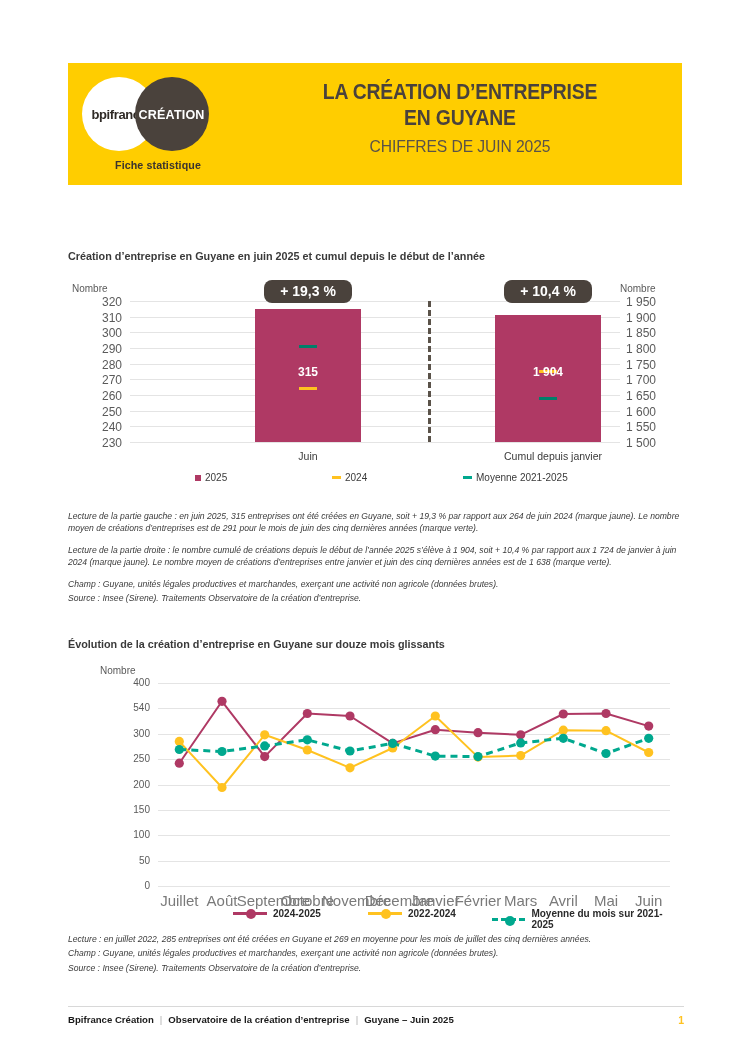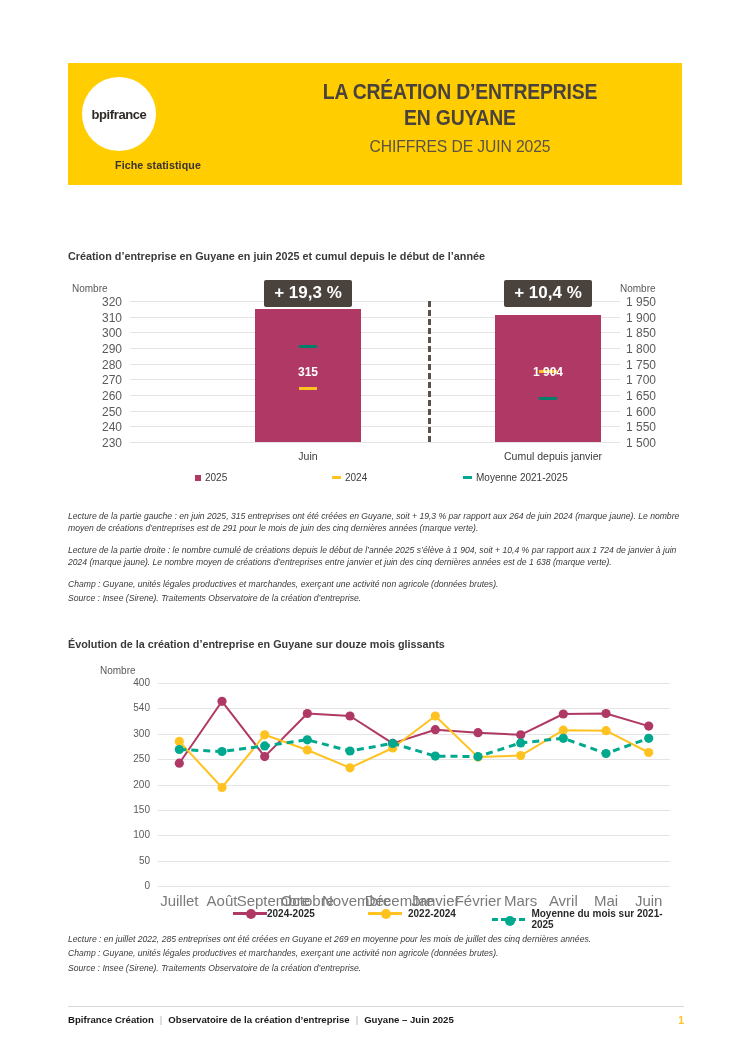--- a/index.html
+++ b/index.html
@@ -102,22 +102,22 @@
     text-align:center;
   }
   .marker-yellow{
     position:absolute;height:3px;background:#FFC220;
   }
   .marker-green{
     position:absolute;height:3px;background:#00806A;
   }
   .badge{
     position:absolute;background:#4a423c;color:#ffffff;
-    font-size:17px;font-weight:bold;
-    padding:3px 0 4px 0;text-align:center;border-radius:2px;
+    font-size:14px;font-weight:bold;
+    padding:3px 0 4px 0;text-align:center;border-radius:8px;
   }
   .divider-dash{
     position:absolute;border-left:3px dashed #5a5249;
   }
   .c1-xlabel{
     position:absolute;font-size:10.5px;color:#3a3a3a;text-align:center;
   }
 
   
   .legend1{
@@ -185,20 +185,24 @@
 </head>
 <body>
 
 <div class="page">
 
   <div class="header">
     <div class="logo-wrap">
       <div class="logo-circle logo-bpi">
         <span class="logo-bpi-text">bpifrance</span>
         <span class="logo-bpi-dot"></span>
+      </div>
+      <div class="logo-circle logo-creation">
+        <span class="logo-creation-text">CRÉATION</span>
+        <span class="logo-creation-dot"></span>
       </div>
       <div class="fiche-label">Fiche statistique</div>
     </div>
     <div class="header-titles">
       <div class="h-title">LA CRÉATION D’ENTREPRISE</div>
       <div class="h-title">EN GUYANE</div>
       <div class="h-sub">CHIFFRES DE JUIN 2025</div>
     </div>
   </div>
 
@@ -369,21 +373,21 @@
         <div class="c2-xlabel" style="left: 510px; top: 230px; width: 56px;">Mai</div>
         <div class="c2-xlabel" style="left: 552.667px; top: 230px; width: 56px;">Juin</div>
       </div>
   </div>
 
   <div class="legend2">
     <div class="leg2-item" style="left:165px;top:0;">
       <span class="leg2-line" style="background:#AF3964;">
           <span class="ld" style="background:#AF3964;"></span>
         </span>
-      <span style="text-align:right;">2024-2025</span>
+      <span style="margin-left:6px;text-align:right;">2024-2025</span>
     </div>
     <div class="leg2-item" style="left:300px;top:0;">
       <span class="leg2-line" style="background:#FFC220;">
           <span class="ld" style="background:#FFC220;"></span>
         </span>
       <span style="margin-left:6px;">2022-2024</span>
     </div>
     <div class="leg2-item" style="left:424px;top:0;">
       <span class="leg2-line dashed">
           <span class="ld" style="background:#00A88E;top:-5px;"></span>

